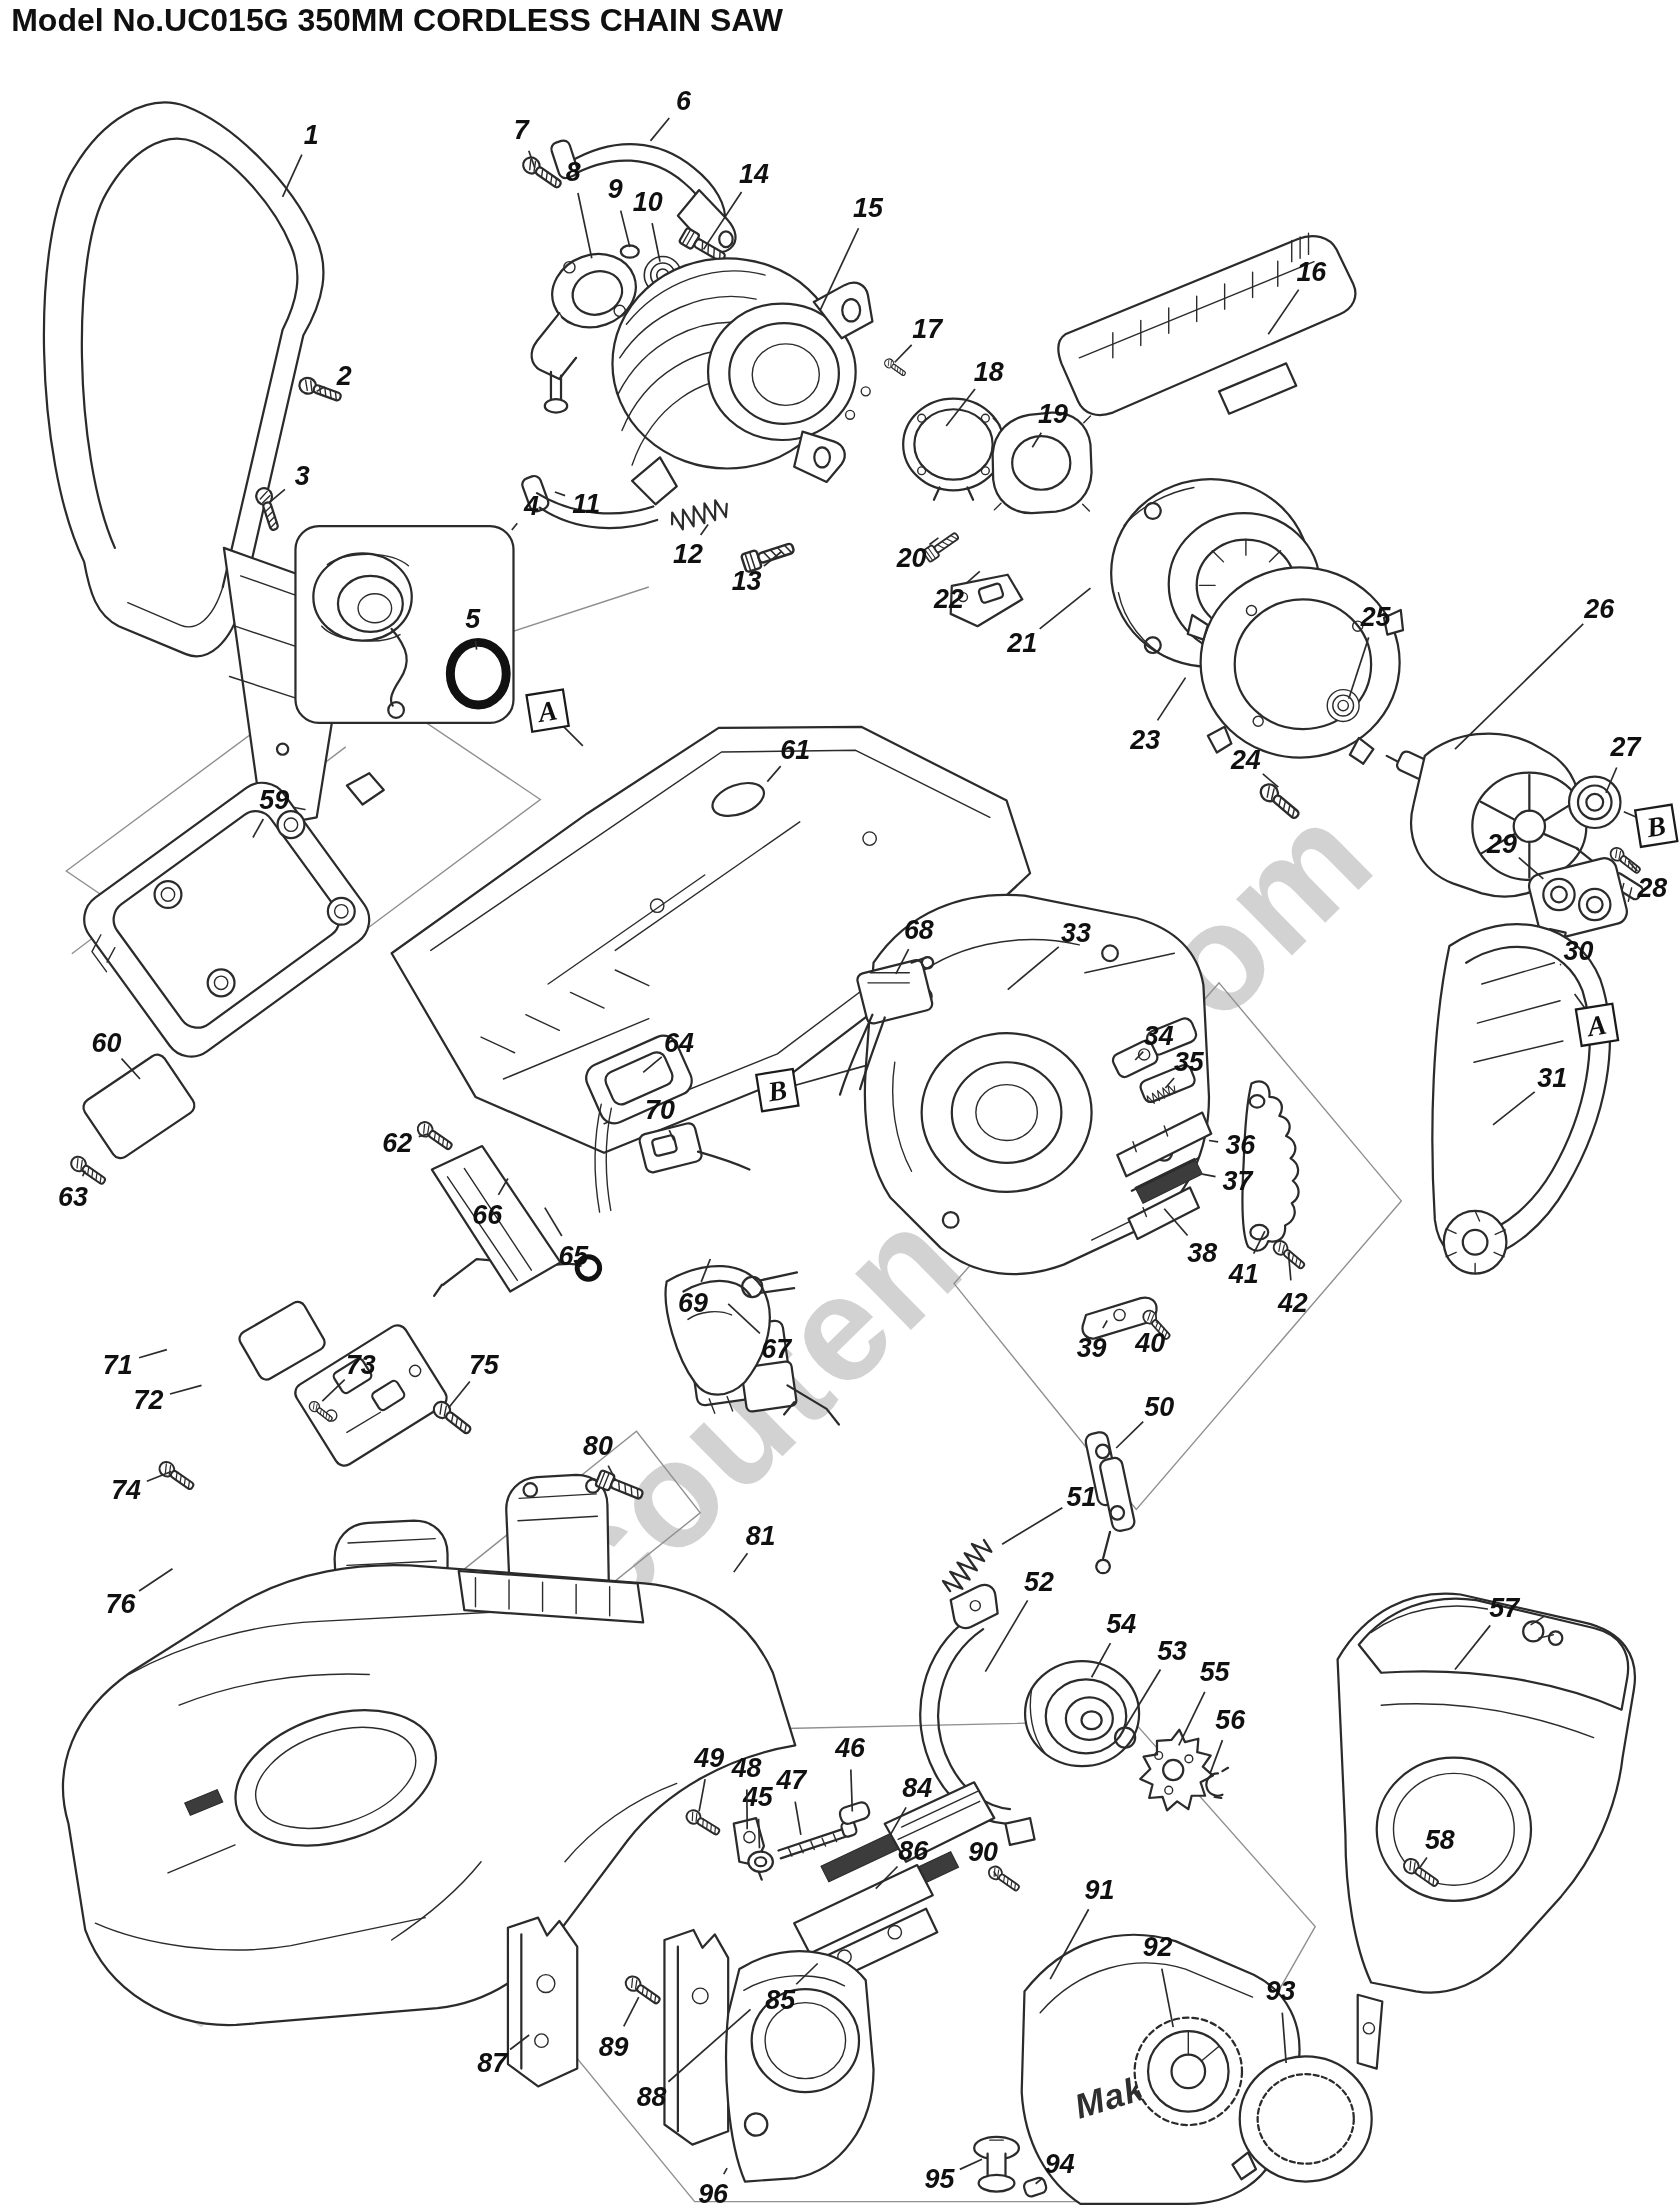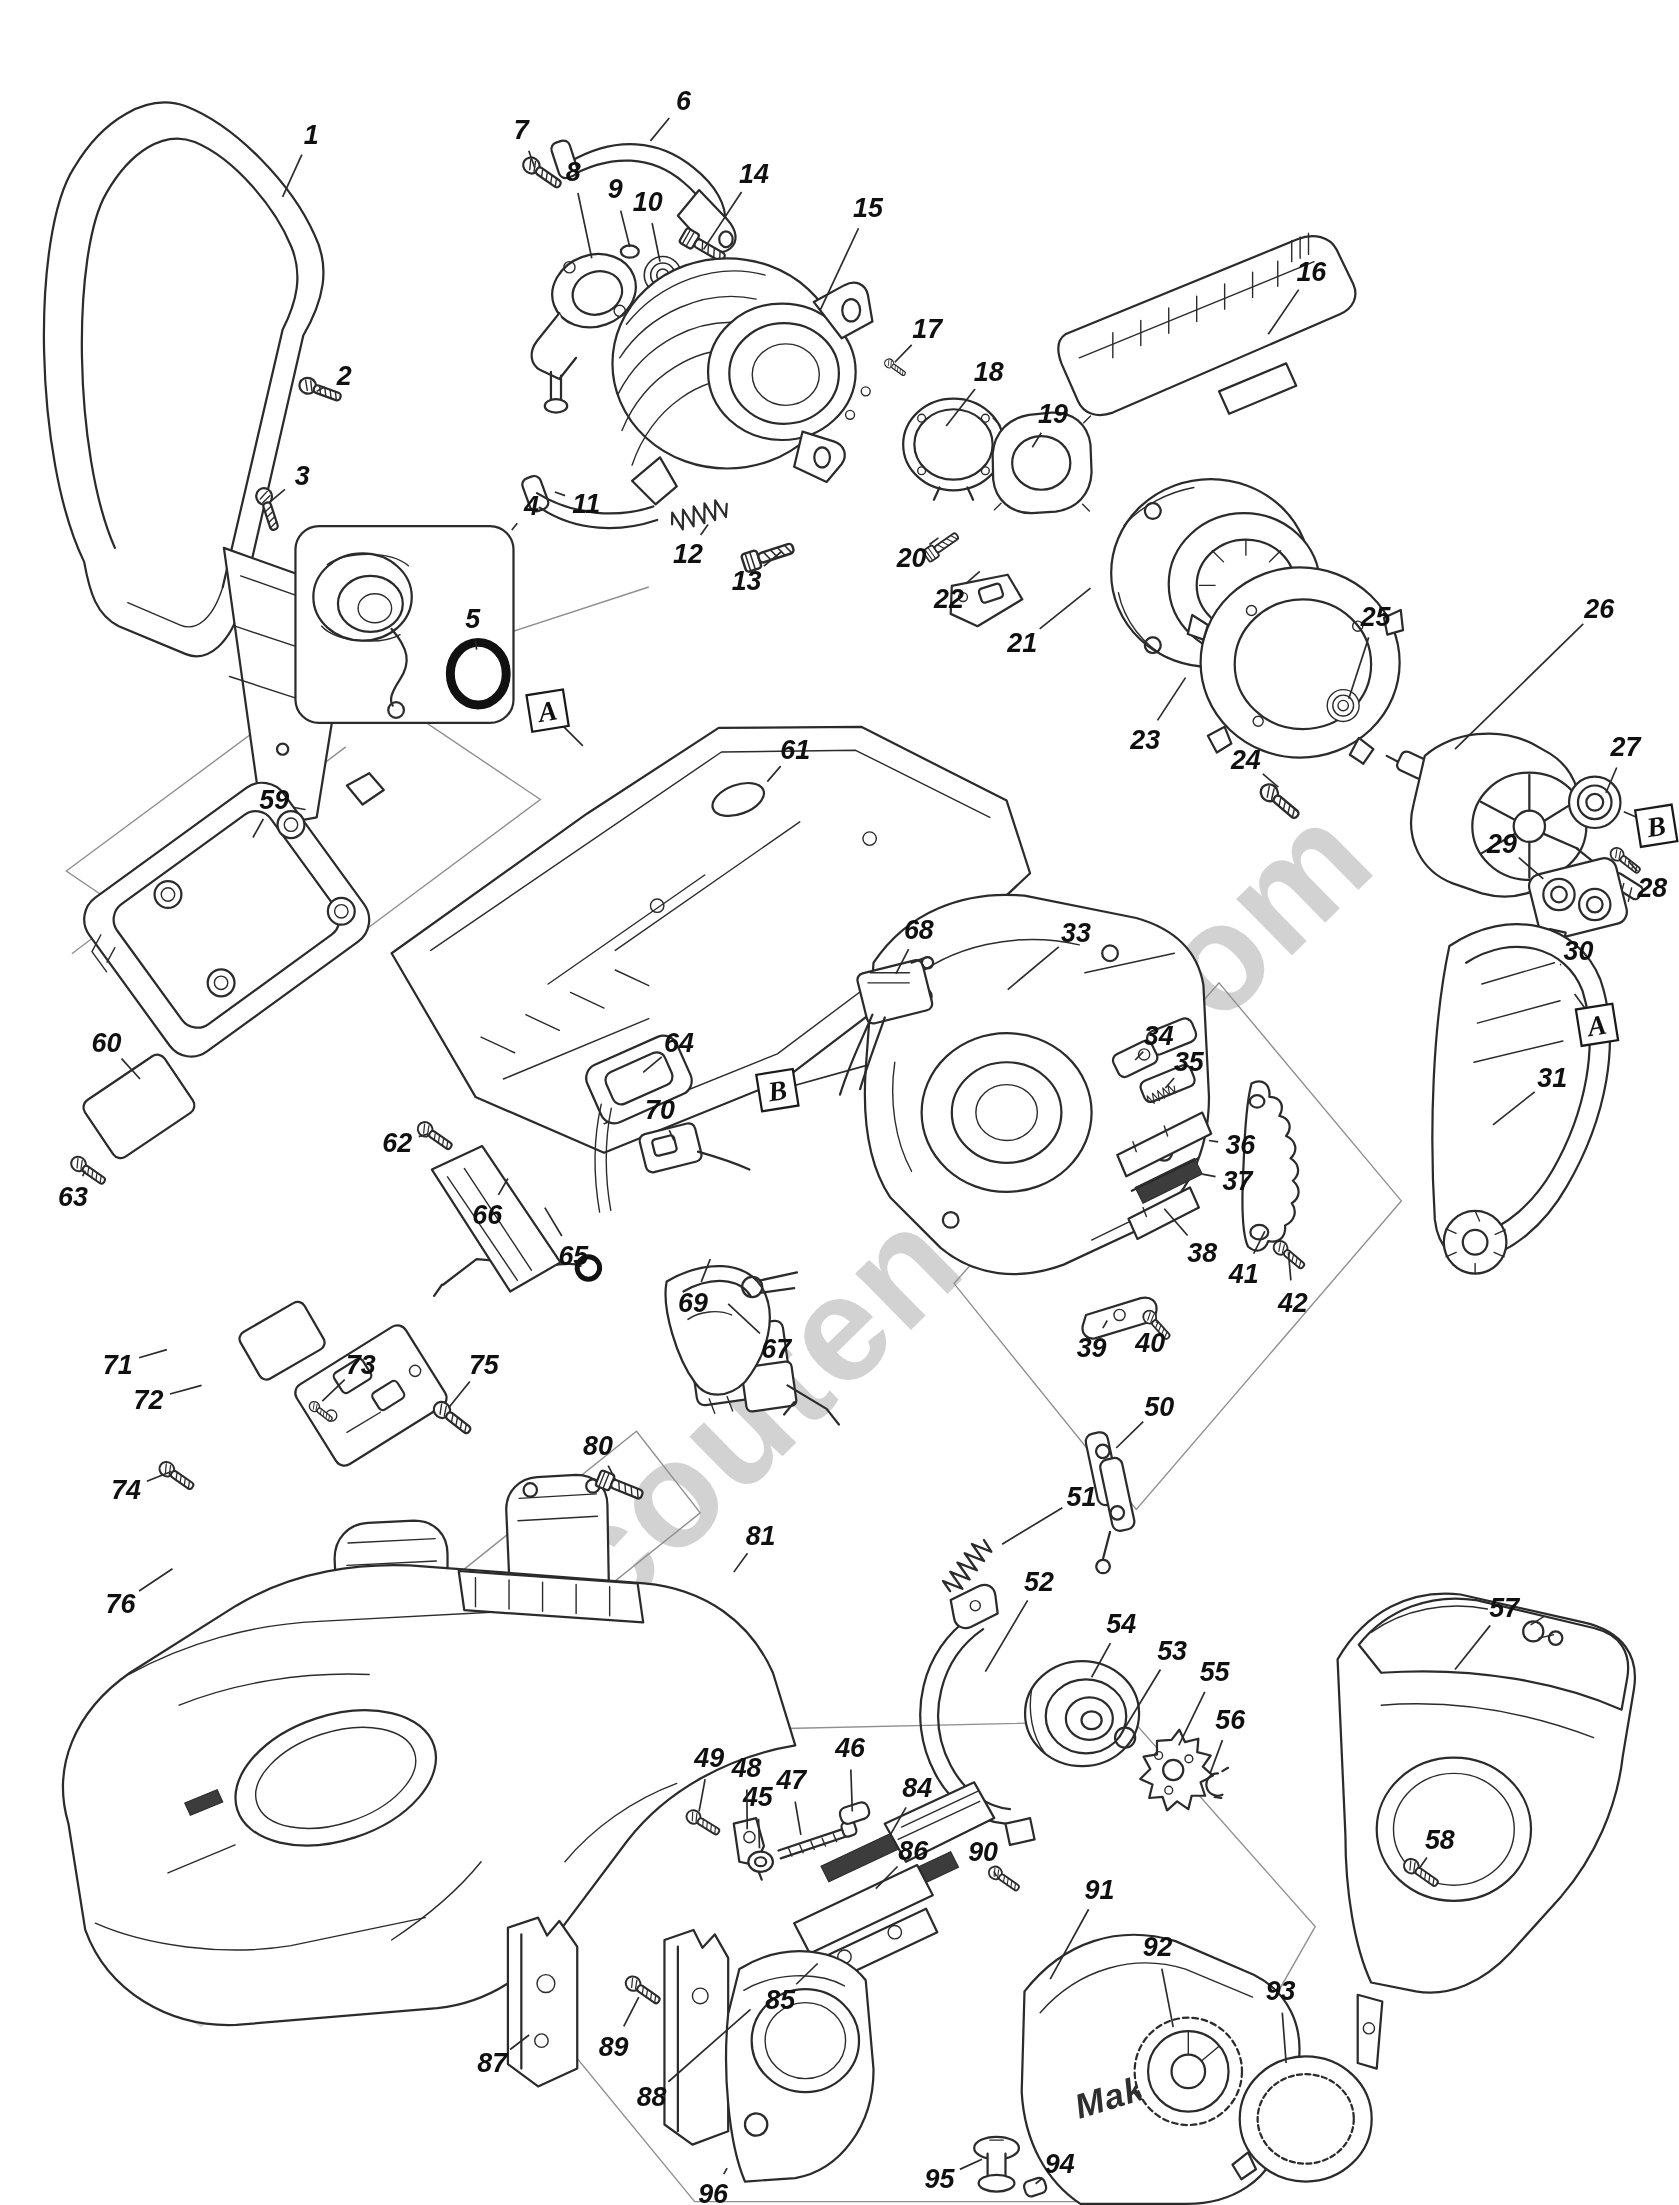--- a/index.html
+++ b/index.html
@@ -664,14 +664,15 @@
           <text x="2962" y="1495" class="mletter">B</text>
         </g>
         <line x1="2856" y1="1833" x2="2816" y2="1778" class="leader"></line>
         <g transform="rotate(-9 2856 1833)">
           <rect x="2823" y="1800" width="66" height="66" class="mbox"></rect>
           <text x="2856" y="1851" class="mletter">A</text>
         </g>
       </g>
   </svg>
 
+  <div class="title">Model No.UC015G 350MM CORDLESS CHAIN SAW</div>
 </div>
 
 
 </body></html>

